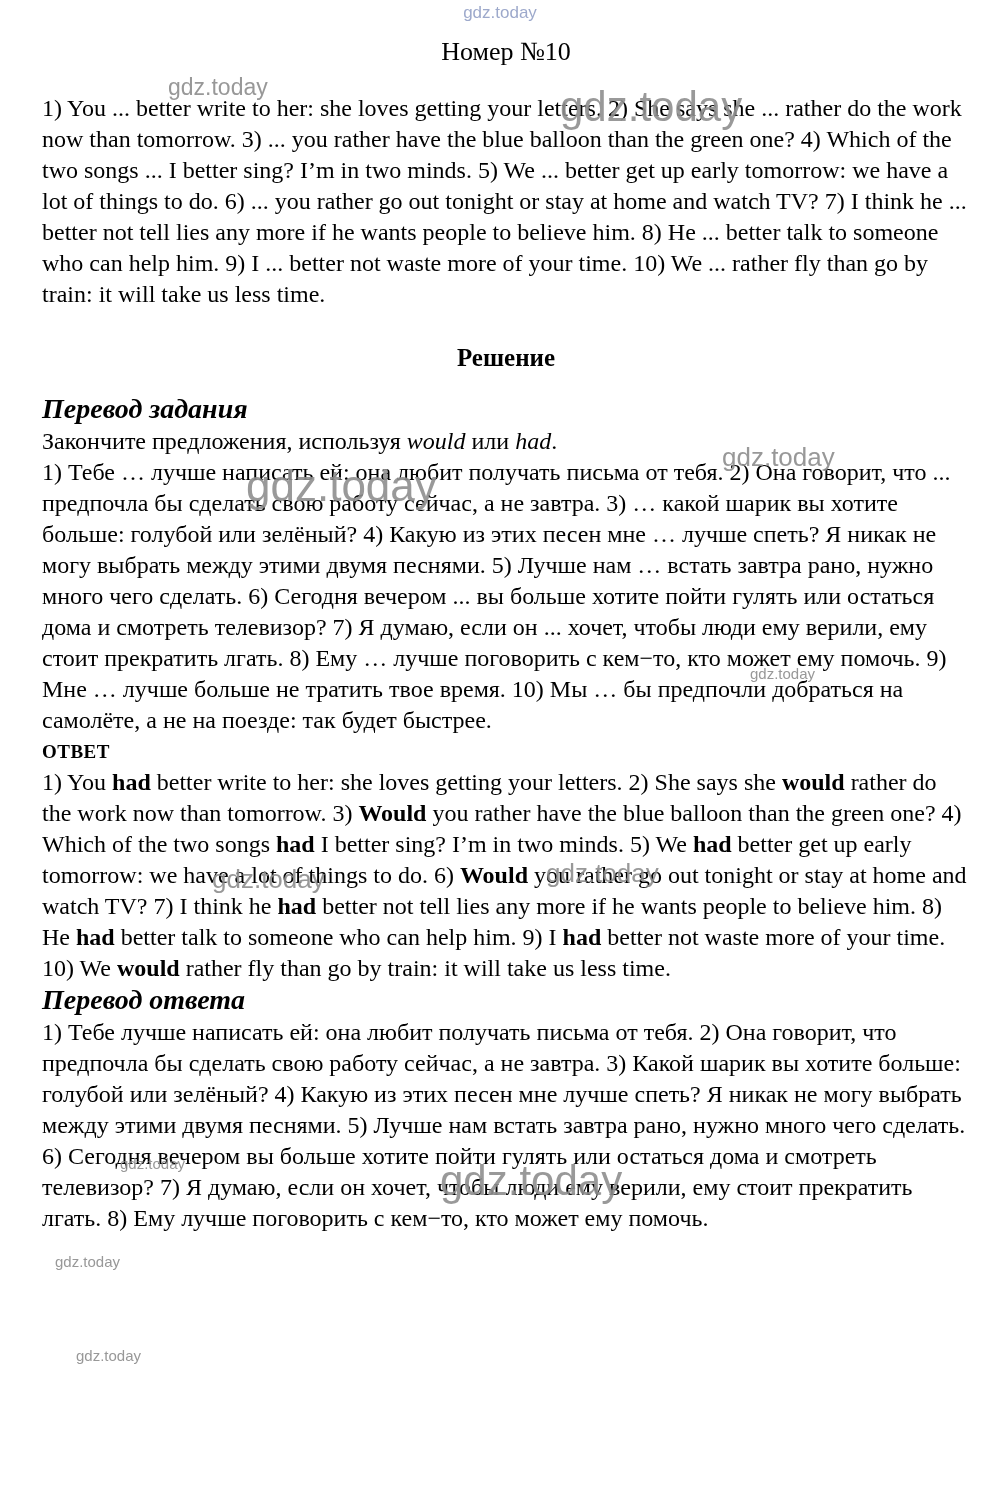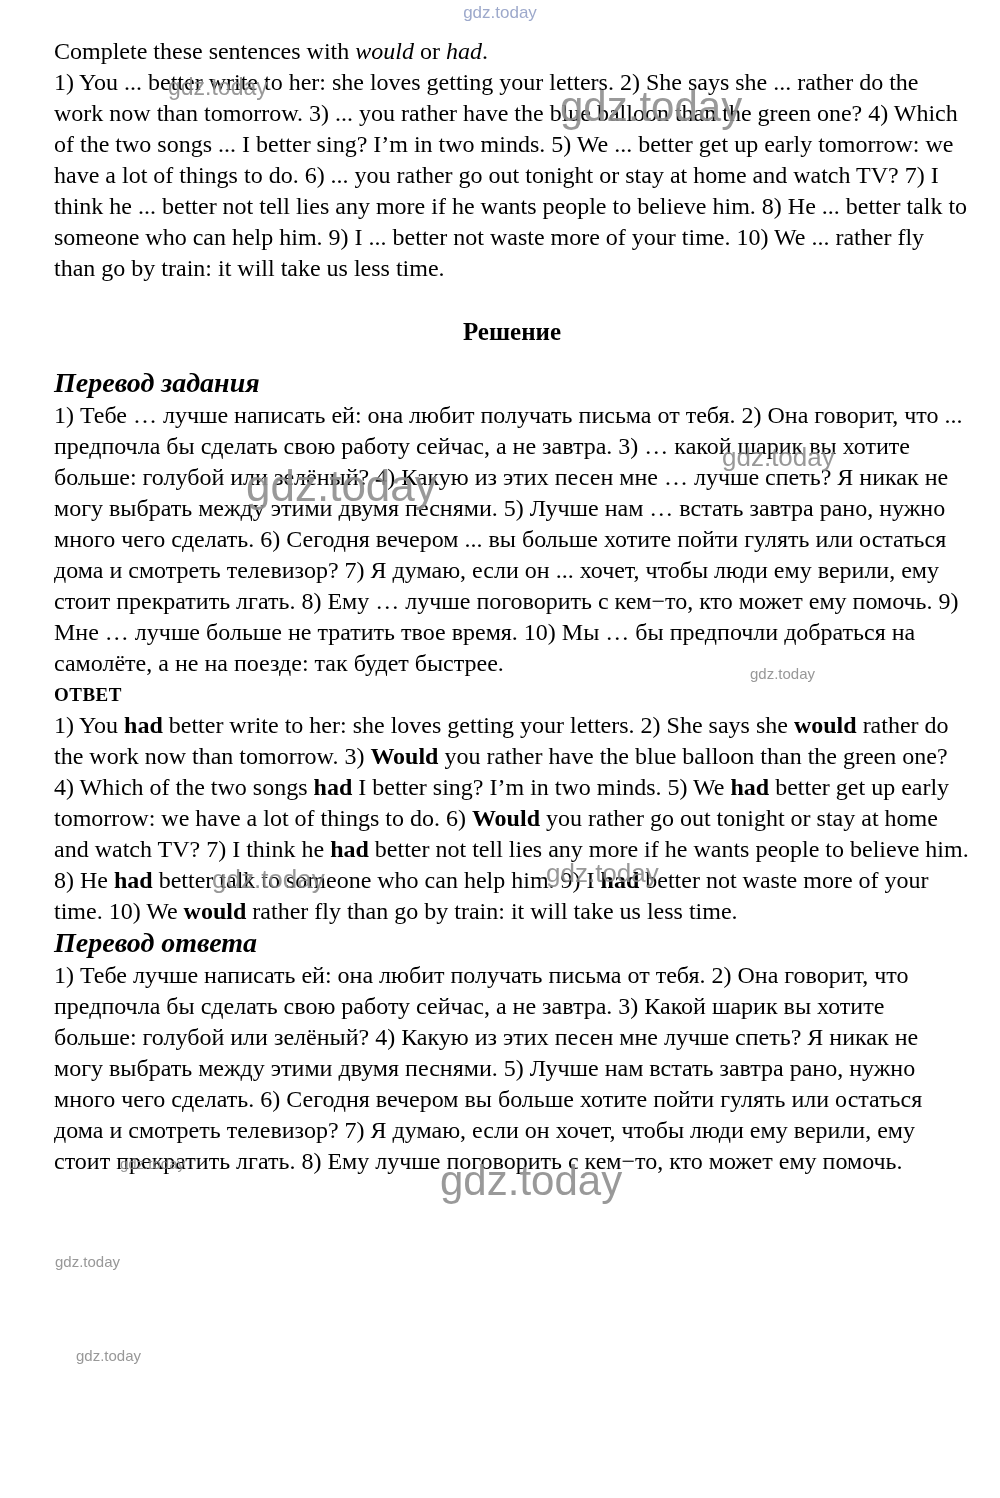--- a/index.html
+++ b/index.html
@@ -8,21 +8,21 @@
     background:#ffffff;
     color:#000000;
     font-family:"Liberation Serif", serif;
     overflow:hidden;
     position:relative;
   }
   .page {
     position:relative;
     width:1000px;
     height:1498px;
-    padding:36px 30px 0 54px;
+    padding:36px 30px 0 42px;
     font-size:24px;
     line-height:31px;
   }
   .title {
     font-size:26px;
     font-weight:normal;
     text-align:center;
     margin-bottom:26px;
   }
   .center-heading {
@@ -82,28 +82,29 @@
   <span class="wm wm-4">gdz.today</span>
   <span class="wm wm-5">gdz.today</span>
   <span class="wm wm-6">gdz.today</span>
   <span class="wm wm-7">gdz.today</span>
   <span class="wm wm-8">gdz.today</span>
   <span class="wm wm-9">gdz.today</span>
   <span class="wm wm-10">gdz.today</span>
   <span class="wm wm-11">gdz.today</span>
   <span class="wm wm-12">gdz.today</span>
 
+  <h1 class="title">Номер №10</h1>
 
-  <p class="para"><span>Complete these sentences with </span><span class="i">would</span><span> or </span><span class="i">had</span><span>.</span></p>
   <p class="para">1) You ... better write to her: she loves getting your letters. 2) She says she ... rather do the work now than tomorrow. 3) ... you rather have the blue balloon than the green one? 4) Which of the two songs ... I better sing? I’m in two minds. 5) We ... better get up early tomorrow: we have a lot of things to do. 6) ... you rather go out tonight or stay at home and watch TV? 7) I think he ... better not tell lies any more if he wants people to believe him. 8) He ... better talk to someone who can help him. 9) I ... better not waste more of your time. 10) We ... rather fly than go by train: it will take us less time.</p>
 
   <h2 class="center-heading">Решение</h2>
 
   <div>
     <h3 class="sub-heading">Перевод задания</h3>
+    <p class="para"><span>Закончите предложения, используя </span><span class="i">would</span><span> или </span><span class="i">had</span><span>.</span></p>
     <p class="para">1) Тебе … лучше написать ей: она любит получать письма от тебя. 2) Она говорит, что ... предпочла бы сделать свою работу сейчас, а не завтра. 3) … какой шарик вы хотите больше: голубой или зелёный? 4) Какую из этих песен мне … лучше спеть? Я никак не могу выбрать между этими двумя песнями. 5) Лучше нам … встать завтра рано, нужно много чего сделать. 6) Сегодня вечером ... вы больше хотите пойти гулять или остаться дома и смотреть телевизор? 7) Я думаю, если он ... хочет, чтобы люди ему верили, ему стоит прекратить лгать. 8) Ему … лучше поговорить с кем−то, кто может ему помочь. 9) Мне … лучше больше не тратить твое время. 10) Мы … бы предпочли добраться на самолёте, а не на поезде: так будет быстрее.</p>
   </div>
 
   <div>
     <h3 class="answer-heading">ОТВЕТ</h3>
     <p class="para"><span>1) You </span><span class="b">had</span><span> better write to her: she loves getting your letters. 2) She says she </span><span class="b">would</span><span> rather do the work now than tomorrow. 3) </span><span class="b">Would</span><span> you rather have the blue balloon than the green one? 4) Which of the two songs </span><span class="b">had</span><span> I better sing? I’m in two minds. 5) We </span><span class="b">had</span><span> better get up early tomorrow: we have a lot of things to do. 6) </span><span class="b">Would</span><span> you rather go out tonight or stay at home and watch TV? 7) I think he </span><span class="b">had</span><span> better not tell lies any more if he wants people to believe him. 8) He </span><span class="b">had</span><span> better talk to someone who can help him. 9) I </span><span class="b">had</span><span> better not waste more of your time. 10) We </span><span class="b">would</span><span> rather fly than go by train: it will take us less time.</span></p>
   </div>
 
   <div class="mt-sm">
     <h3 class="sub-heading">Перевод ответа</h3>

